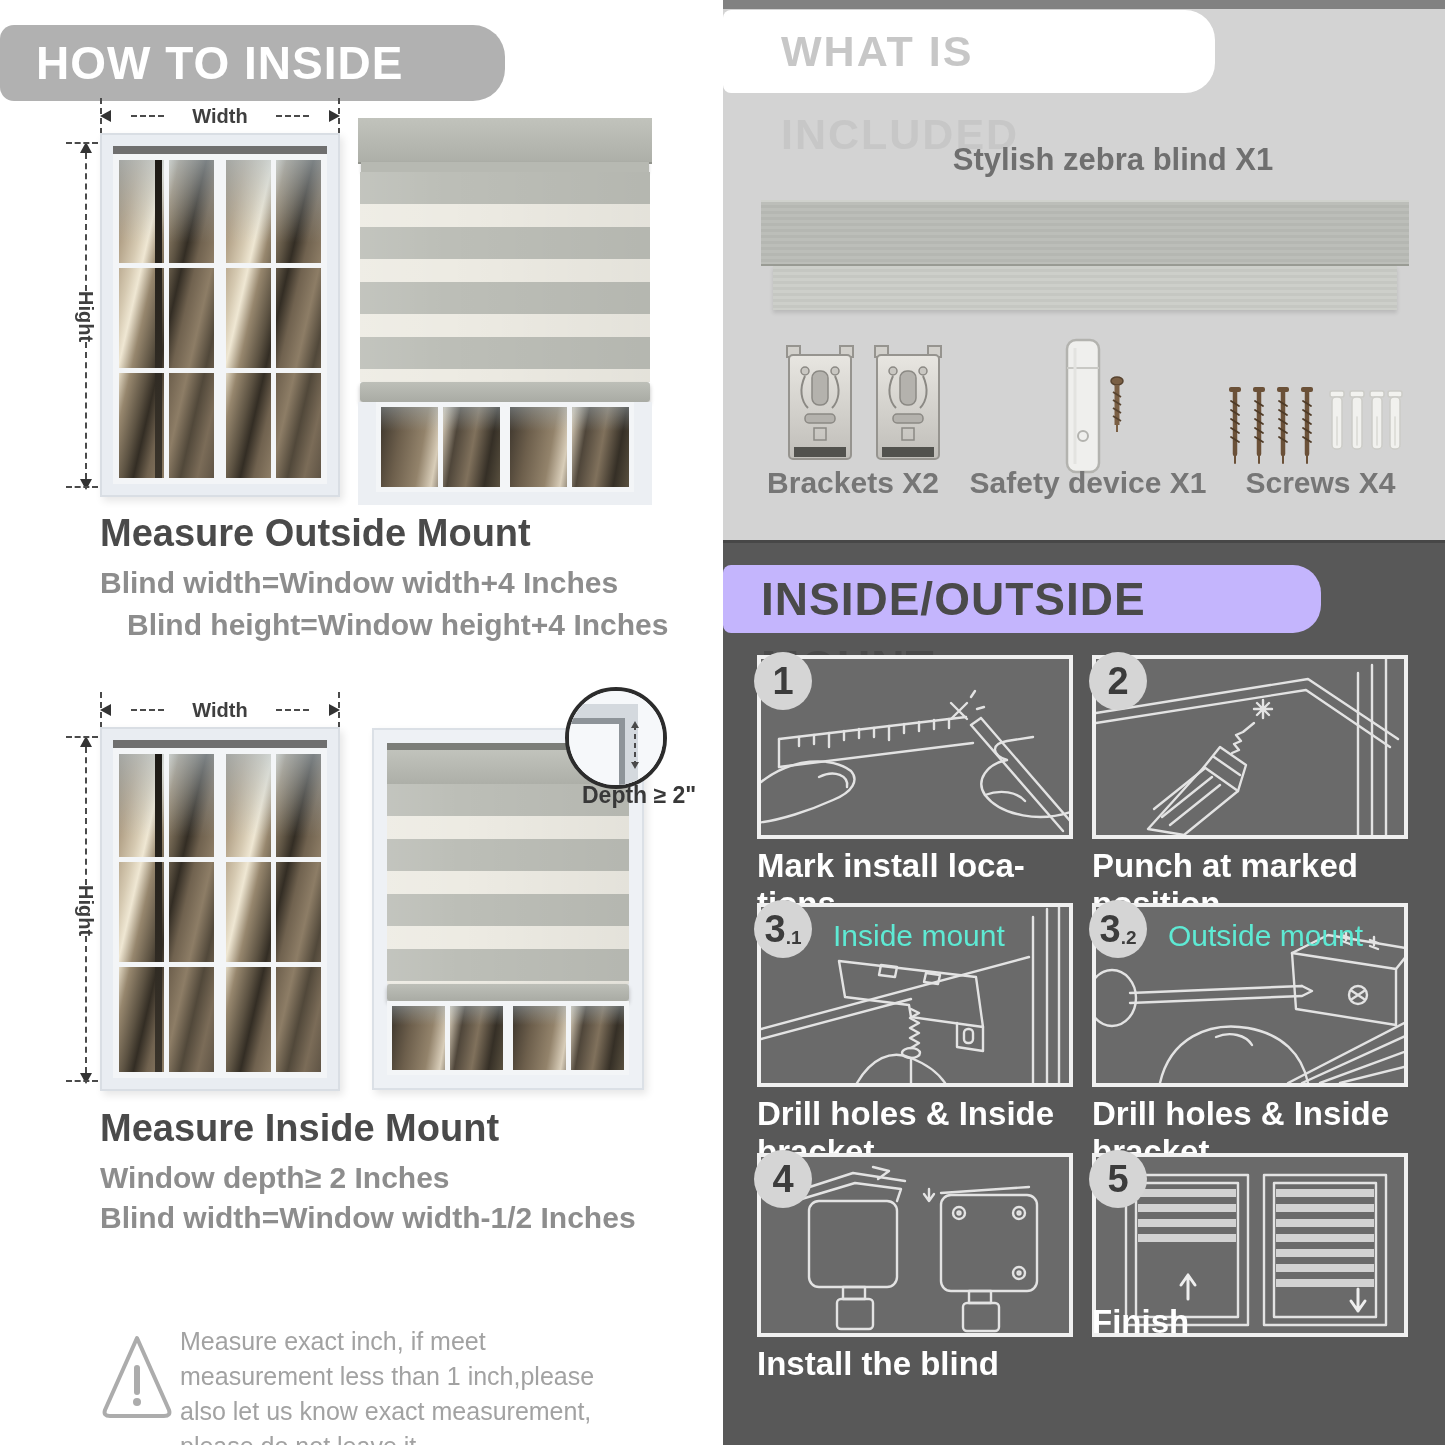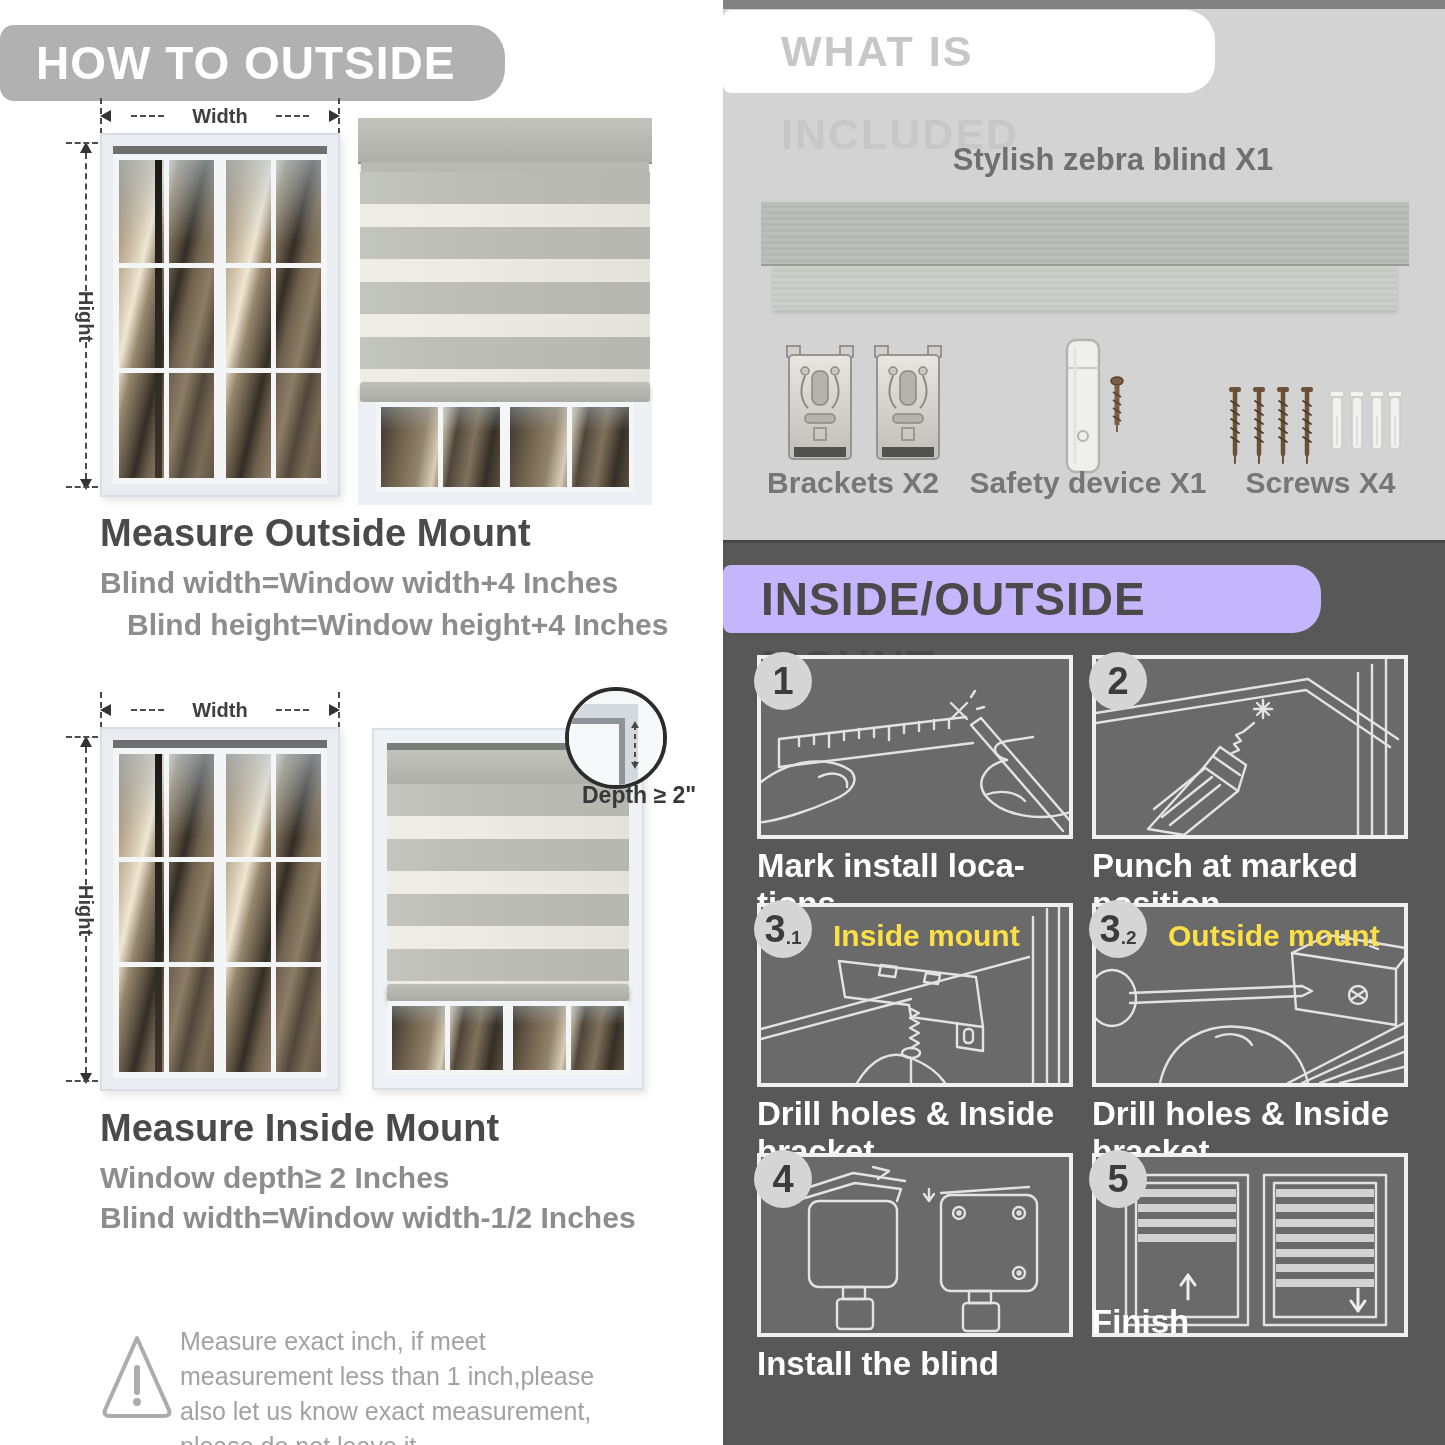--- a/index.html
+++ b/index.html
@@ -79,34 +79,34 @@
   #right-bottom{left:723px;top:540px;width:722px;height:905px;background:#585858;
      border-top:3px solid #474747;box-sizing:border-box;}
   .mount-pill{left:0;top:22px;width:598px;height:68px;background:#c4b5fd;
      border-radius:8px 28px 28px 8px;color:#4a4a4a;font-weight:700;font-size:46px;
      line-height:68px;padding-left:38px;letter-spacing:1px;box-sizing:border-box;}
   .panel{width:316px;height:184px;border:4px solid #f0f0f0;background:#6a6a6a;box-sizing:border-box;}
   .badge{position:absolute;left:-3px;top:-3px;width:58px;height:58px;border-radius:50%;
      background:#d5d5d5;display:flex;align-items:center;justify-content:center;
      color:#3c3c3c;font-weight:700;font-size:38px;}
   .badge .badge-sub{font-size:19px;align-self:flex-end;margin-bottom:9px;}
-  .step-title{position:absolute;left:72px;top:12px;color:#fde047;font-weight:700;font-size:30px;}
+  .step-title{position:absolute;left:72px;top:12px;color:#5eead4;font-weight:400;font-size:30px;}
   .step-caption{position:absolute;width:340px;color:#ffffff;font-weight:700;font-size:33px;}
   .panel svg{position:absolute;inset:0;}
 
   .magnifier{left:565px;top:687px;width:94px;height:94px;border:4px solid #2c2c2c;
      border-radius:50%;background:#f6f8fa;overflow:hidden;z-index:6;}
   .depth-label{left:582px;top:782px;font-weight:700;font-size:23px;color:#383838;white-space:nowrap;z-index:6;}
 </style>
 </head>
 <body>
 
 <div id="canvas">
 
-  <div class="abs howto-pill">HOW TO OUTSIDE</div>
+  <div class="abs howto-pill">HOW TO INSIDE</div>
 
   <div class="abs dim-w" style="left:100px;top:106px;width:240px;">
     <div class="ah ah-l"></div>
     <div class="seg"></div>
     <div class="dim-label">Width</div>
     <div class="seg"></div>
     <div class="ah ah-r"></div>
   </div>
   <div class="abs tick-v" style="left:100px;top:98px;"></div>
   <div class="abs tick-v" style="left:338px;top:98px;"></div>

